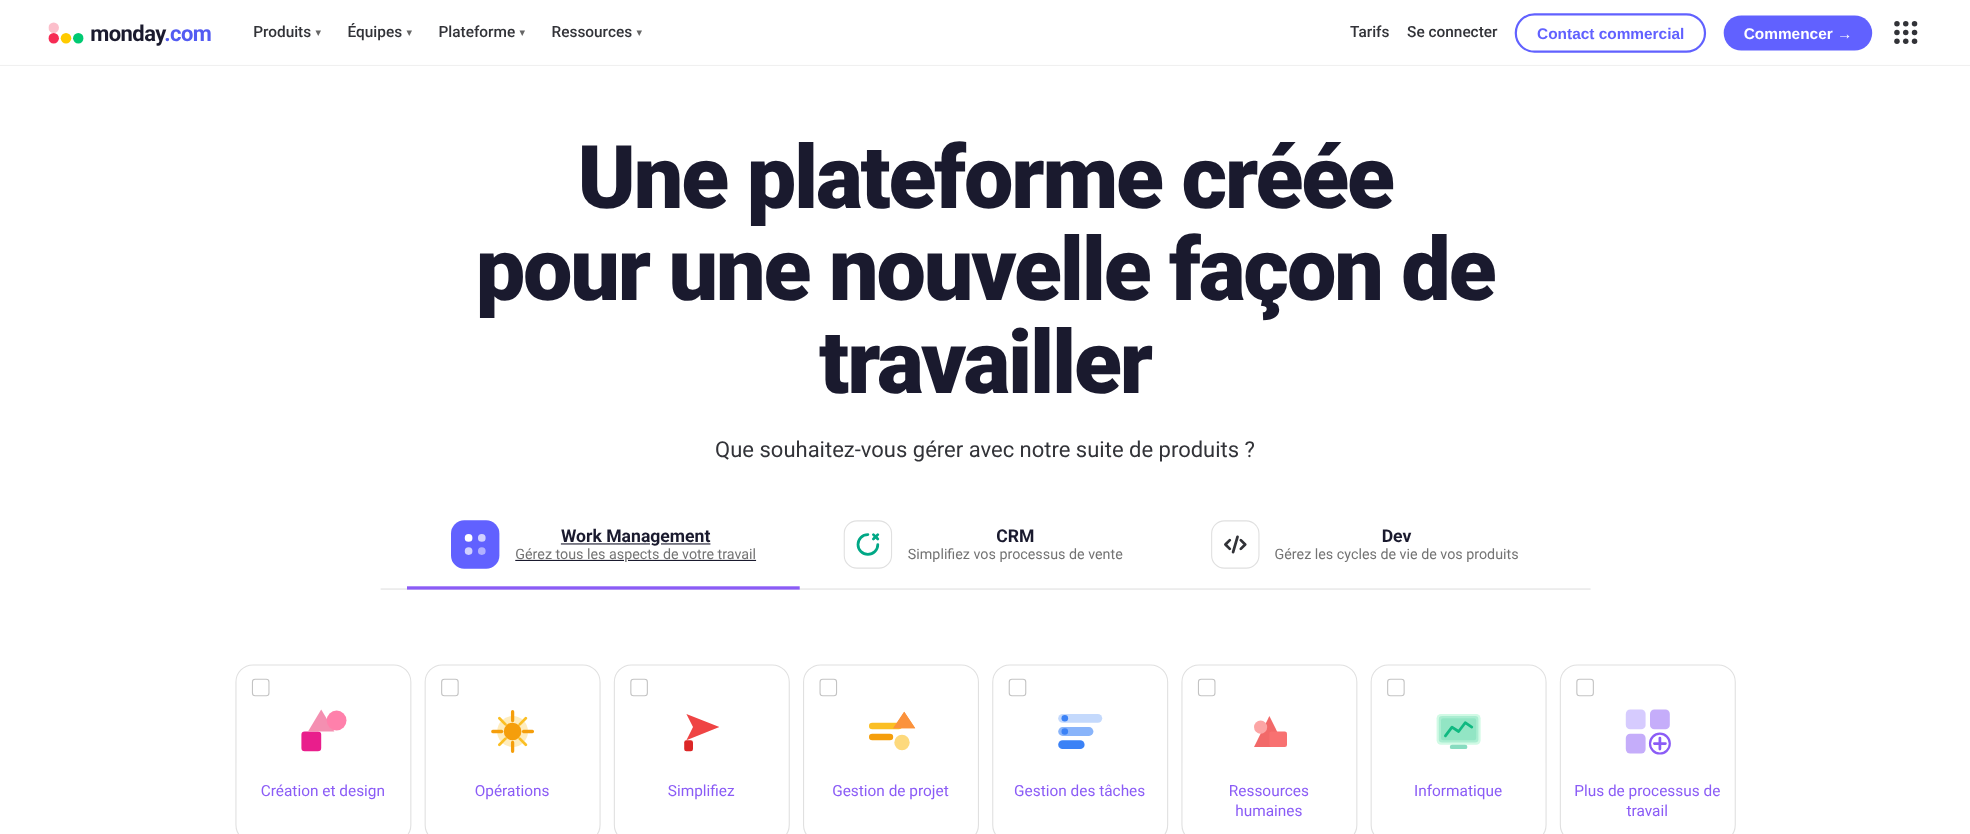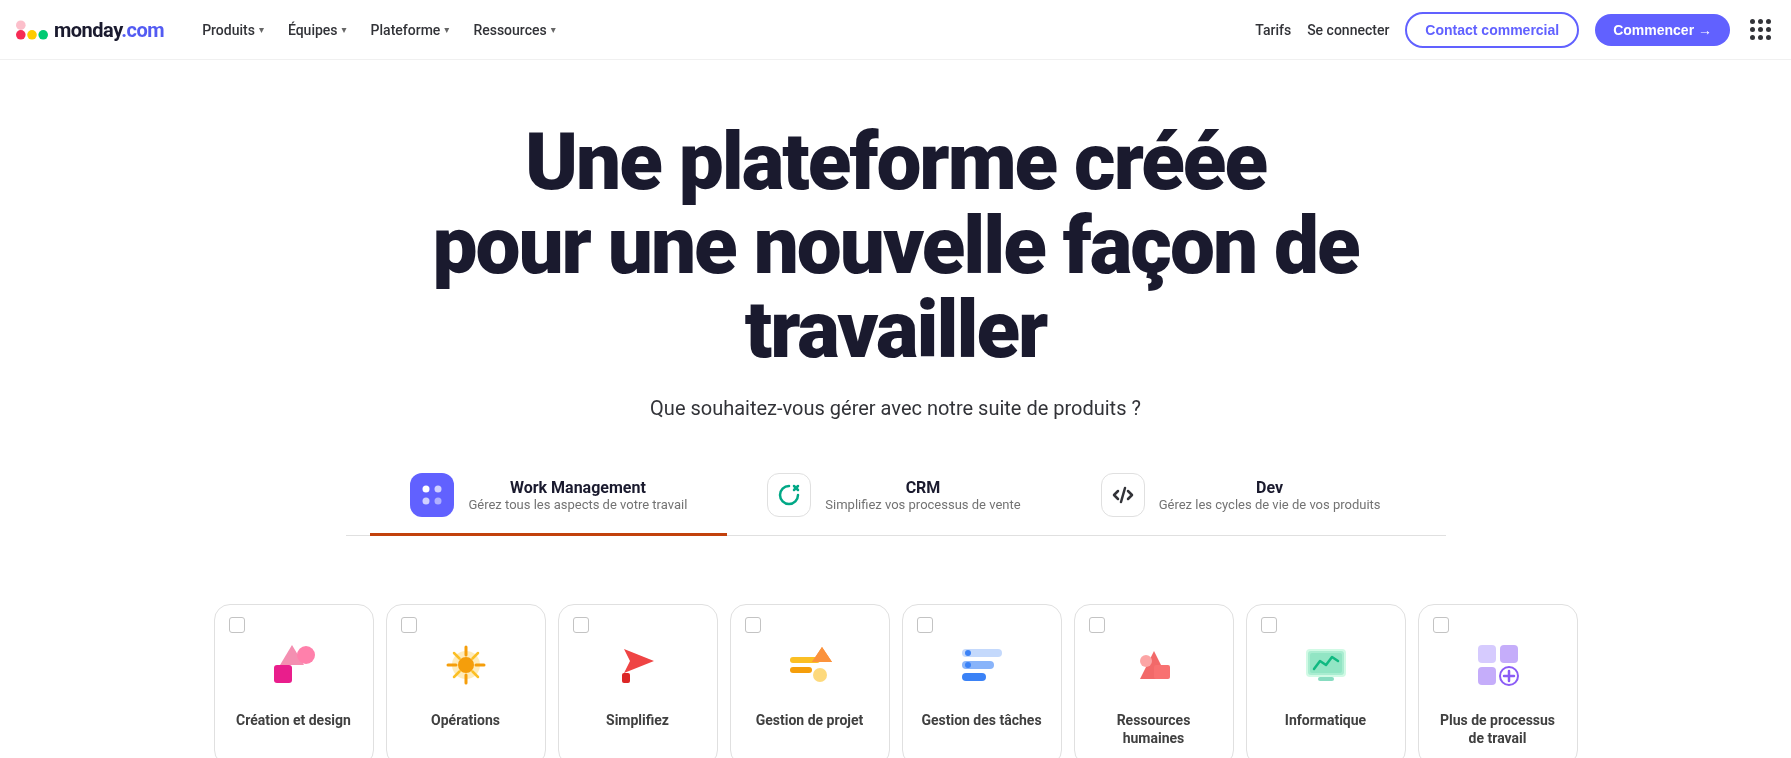--- a/index.html
+++ b/index.html
@@ -8,21 +8,21 @@
       background: #fff;
       color: #1a1a2e;
       overflow-x: hidden;
     }
 
     
     nav {
       display: flex;
       align-items: center;
       justify-content: space-between;
-      padding: 0 16px;
+      padding: 0 44px;
       height: 60px;
       border-bottom: 1px solid #f0f0f0;
       position: sticky;
       top: 0;
       background: #fff;
       z-index: 100;
     }
     .nav-left {
       display: flex;
       align-items: center;
@@ -157,21 +157,22 @@
       align-items: center;
       gap: 14px;
       padding: 16px 40px;
       cursor: pointer;
       border-bottom: 3px solid transparent;
       transition: border-color 0.2s;
       position: relative;
       top: 1px;
     }
     .product-tab.active {
-      border-bottom: 3px solid #c2410c;
+      border-bottom: 3px solid #8b5cf6;
+      text-decoration: underline;
     }
     .tab-icon {
       width: 44px;
       height: 44px;
       border-radius: 12px;
       display: flex;
       align-items: center;
       justify-content: center;
       font-size: 22px;
       flex-shrink: 0;
@@ -232,22 +233,22 @@
     .card-icon-area {
       width: 64px;
       height: 64px;
       display: flex;
       align-items: center;
       justify-content: center;
       margin: 8px 0 14px;
     }
     .card-label {
       font-size: 14px;
-      font-weight: 700;
-      color: #404040;
+      font-weight: 400;
+      color: #8b5cf6;
       line-height: 1.3;
     }
 
     
     svg { display: block; }
   </style>
 </head>
 <body>
 
 <nav>

